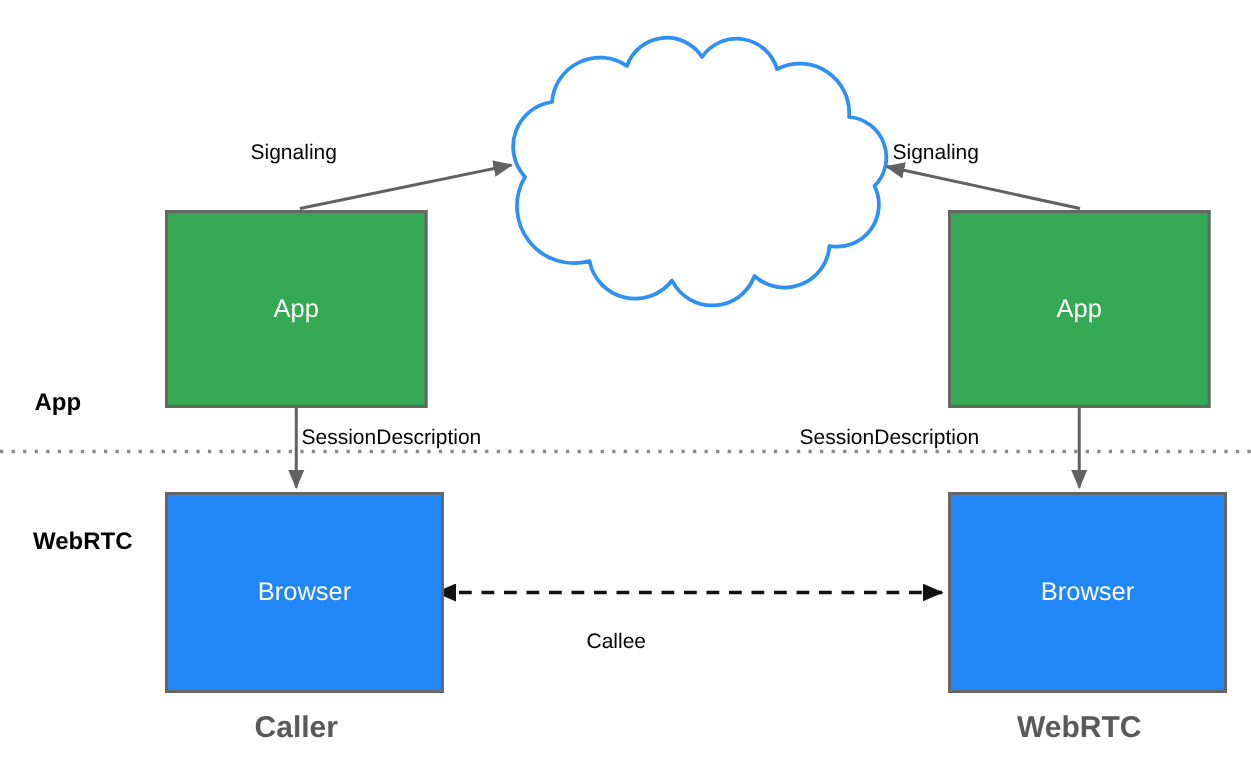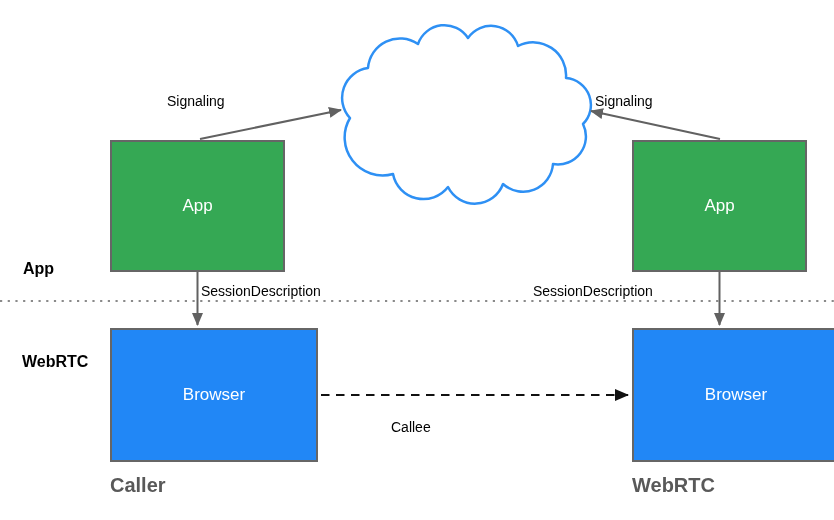--- a/index.html
+++ b/index.html
@@ -20,36 +20,36 @@
 
   .box{
     position:absolute;
     box-sizing:border-box;
     border:2px solid var(--box-border);
     display:flex;align-items:center;justify-content:center;
     color:var(--box-text);
     font-size:17px;font-weight:400;
   }
   .app-box{background:var(--app-box);left-width:0;width:175px;height:132px;top:140px;}
-  .browser-box{background:var(--browser-box);width:208px;height:134px;top:328px;}
+  .browser-box{background:var(--browser-box);width:186px;height:134px;top:328px;}
   .pos-left{left:110px;}
   .pos-right{left:632px;}
 
   .lbl{
     position:absolute;
     color:var(--label-text);
     font-size:14px;font-weight:400;
     white-space:nowrap;
   }
   .lbl-block{width:140px;}
   .lbl-wide{width:180px;}
   .side-lbl{position:absolute;font-size:16px;font-weight:700;color:var(--label-text);white-space:nowrap;}
   .caption{
     position:absolute;
-    width:175px;text-align:left;
+    width:175px;text-align:center;
     color:var(--caption-text);
     font-size:20px;font-weight:700;
     top:474px;
   }
 </style>
 </head>
 <body>
 
 <div class="canvas">
 

